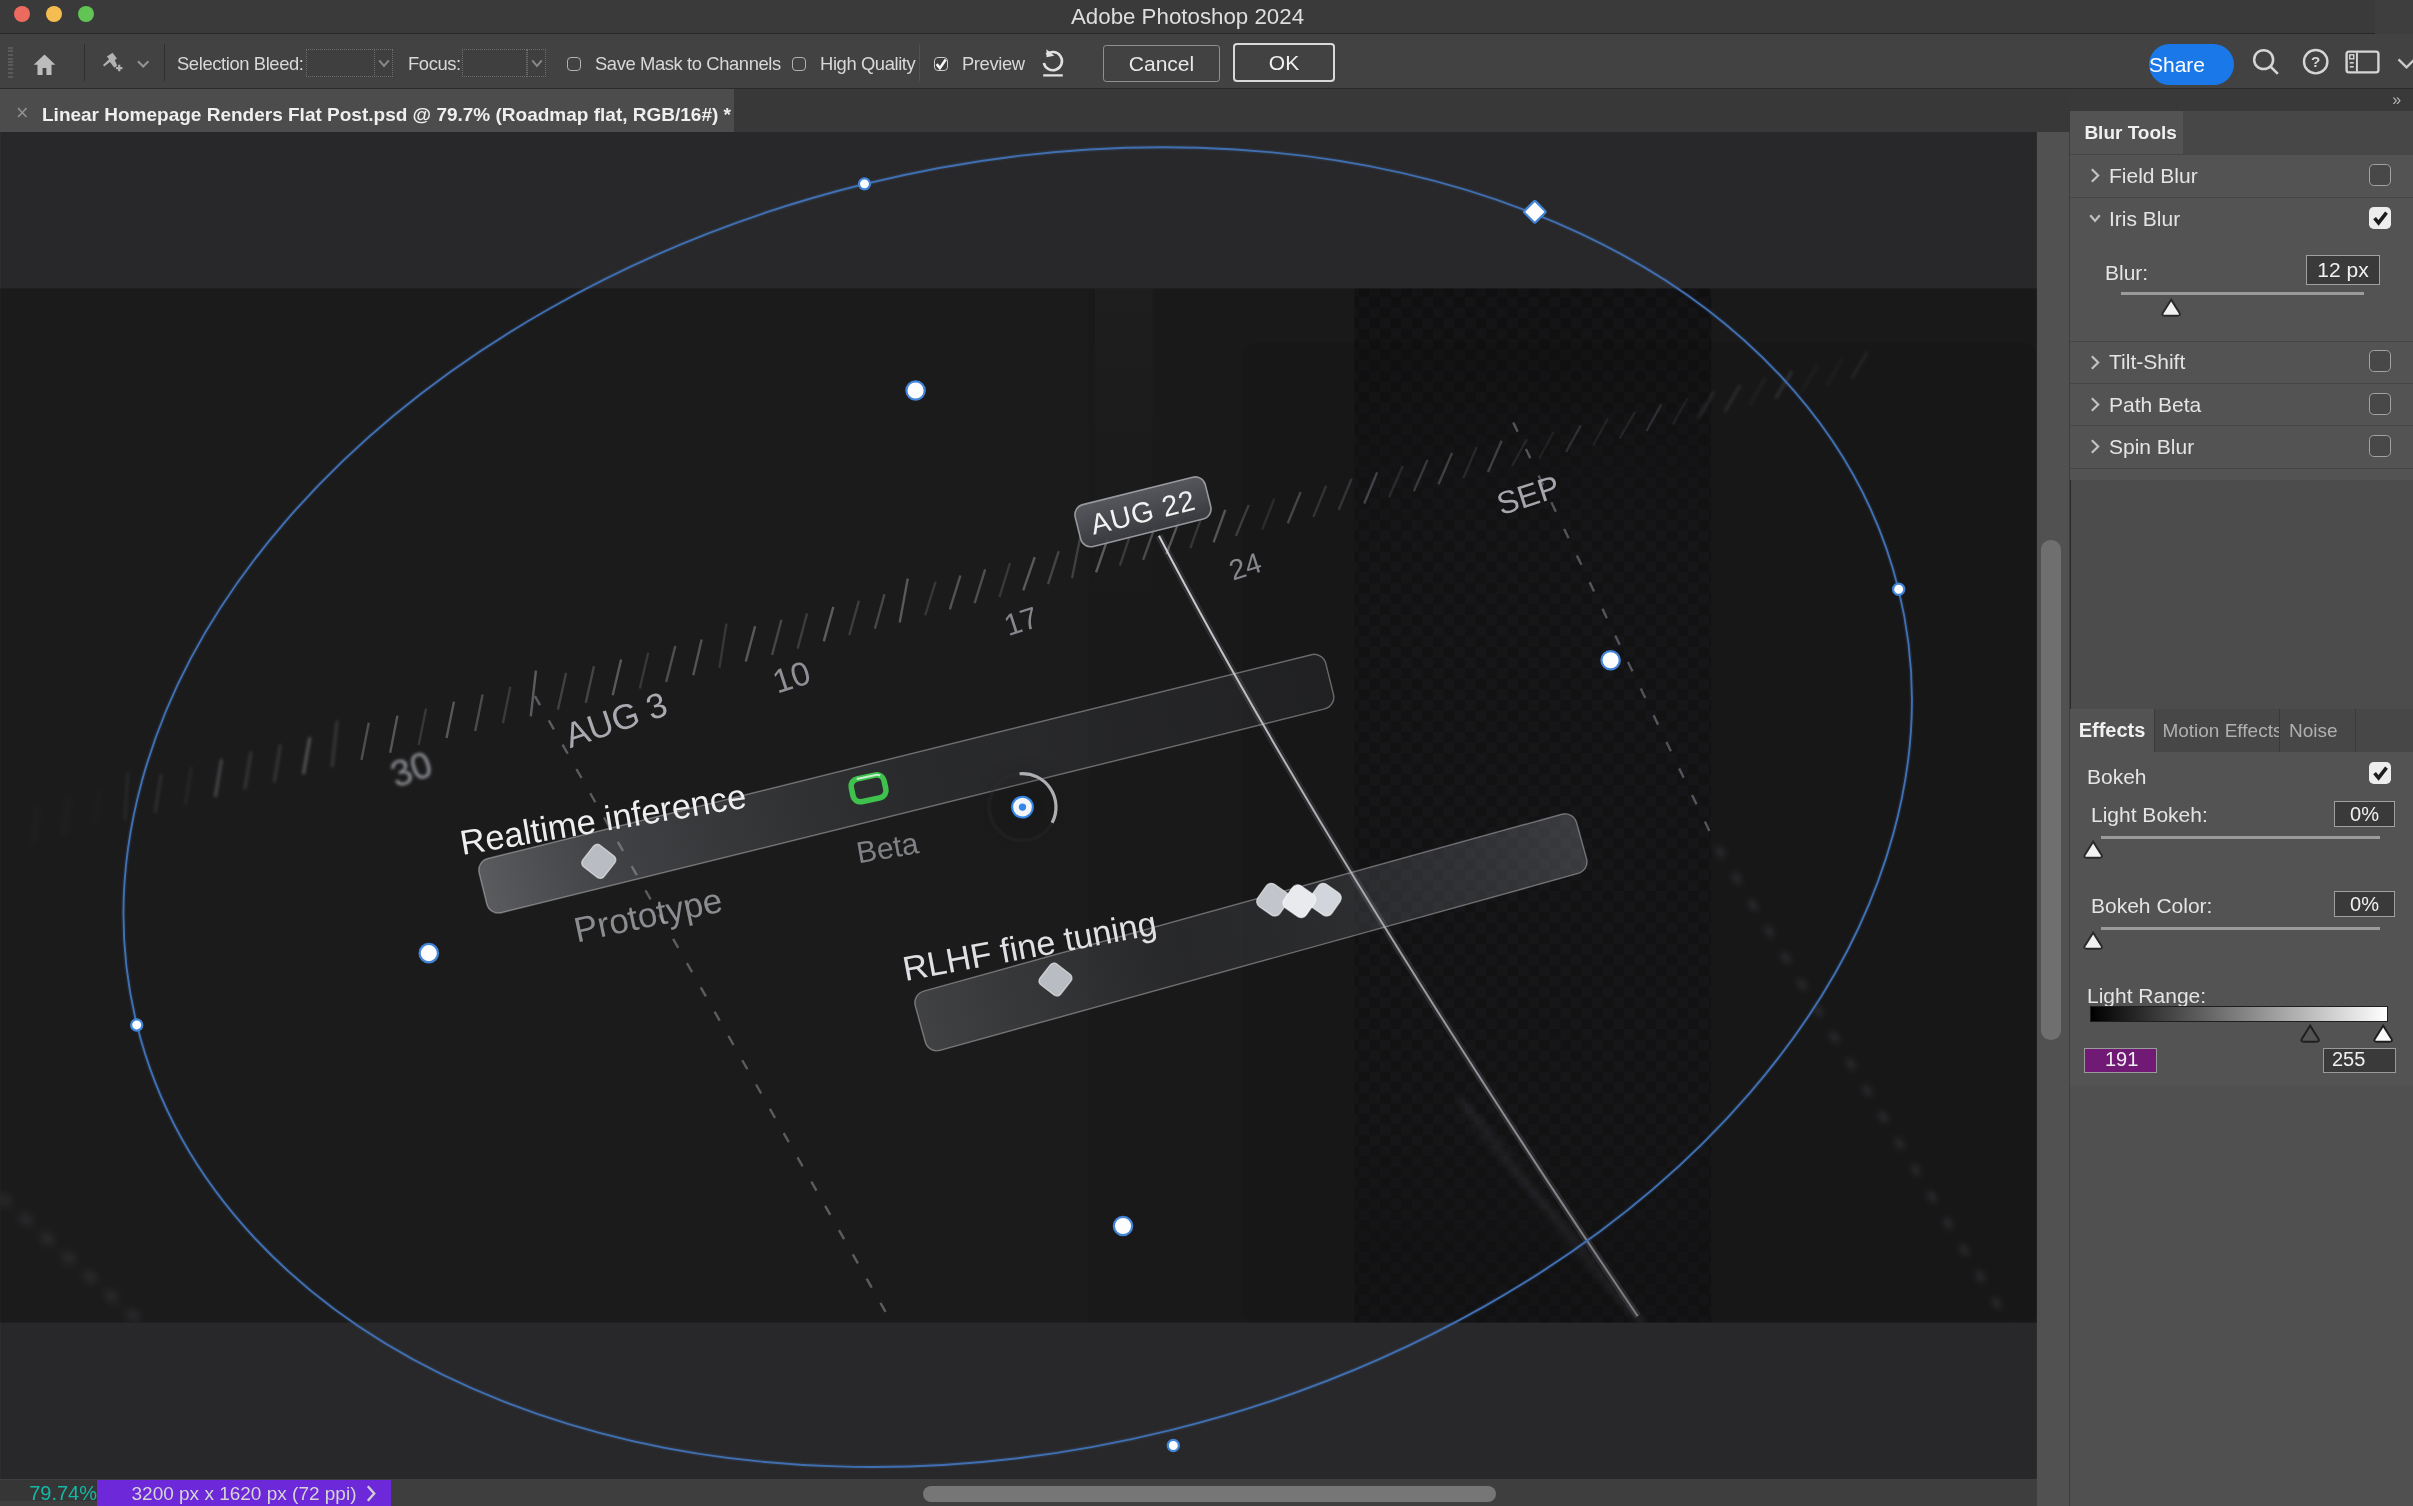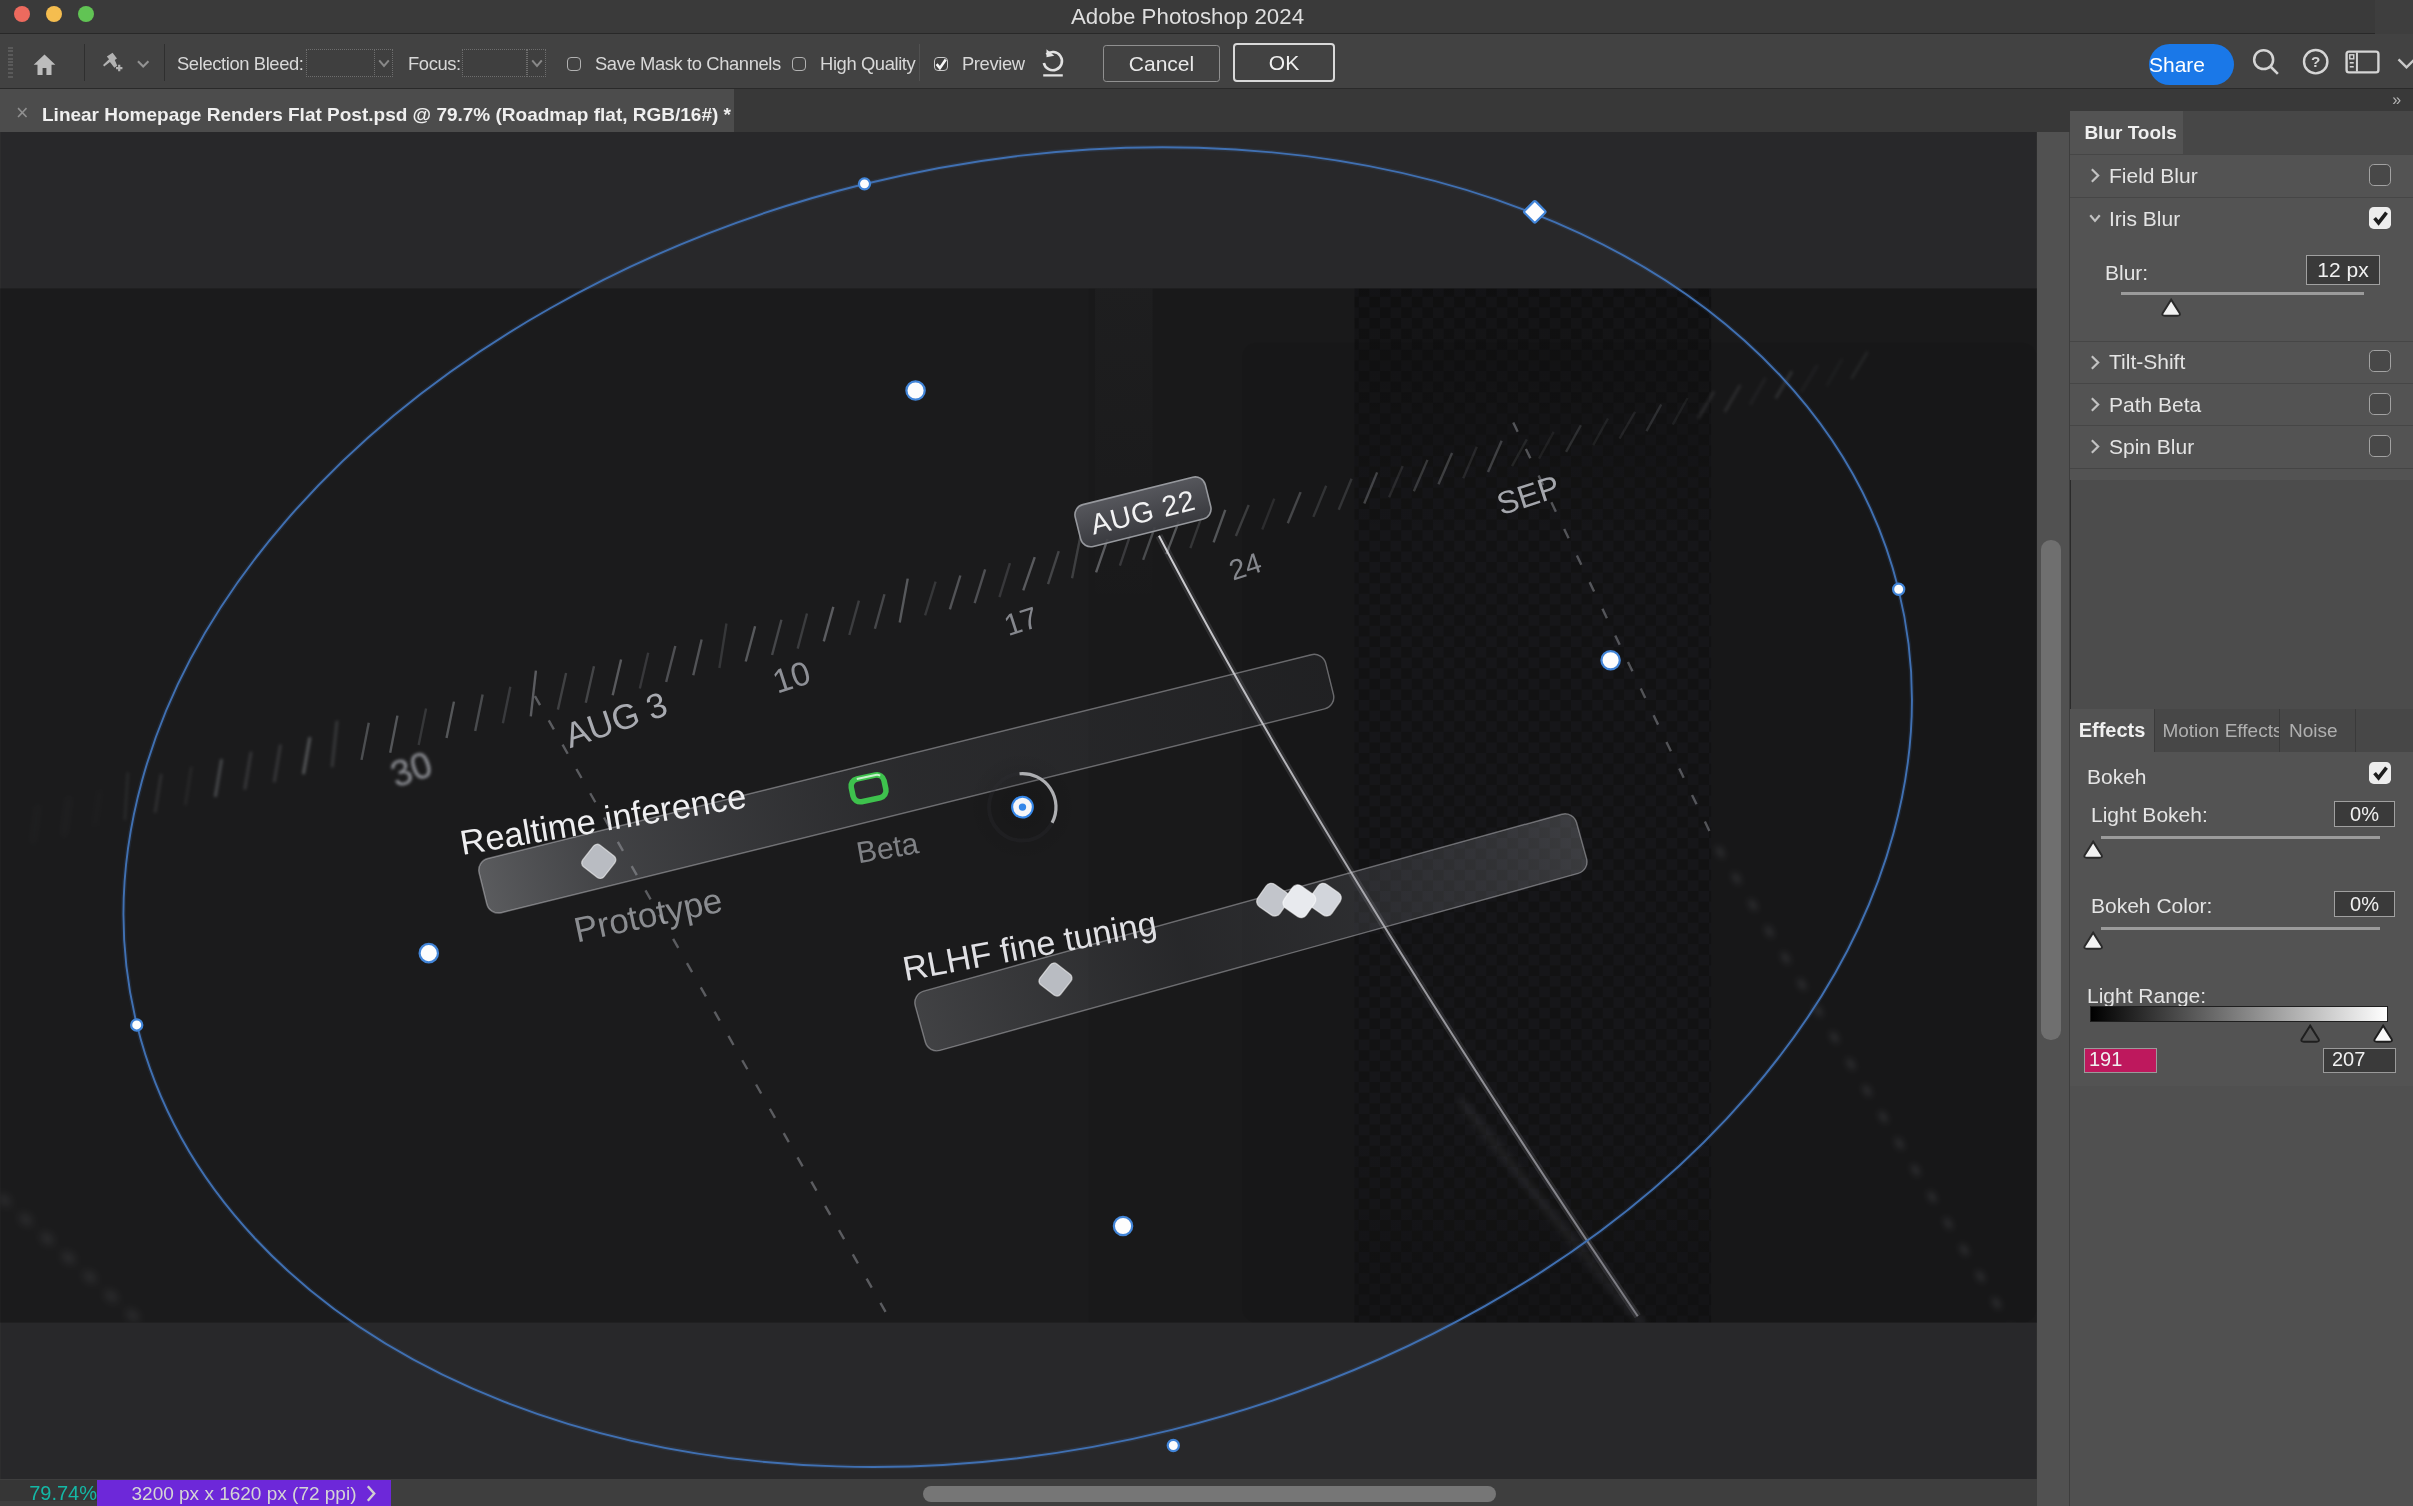--- a/index.html
+++ b/index.html
@@ -360,15 +360,15 @@
     <path d="M16 2 L28 21 Q30 25 25 25 L7 25 Q2 25 4 21 Z" fill="#f2f2f2" stroke="#2a2a2a" stroke-width="2.8"></path>
   </svg>
 <div class="abs" style="left:2087px;top:984px;font-size:21px;color:#e4e4e4">Light Range:</div>
 <div class="abs" style="left:2090px;top:1006px;width:298px;height:16px;background:linear-gradient(to right,#000,#fff);border:0.8px solid #1f1f1f"></div>
 <svg width="22.3" height="20" viewBox="0 0 32 28" style="position:absolute;left:2299px;top:1024px">
     <path d="M16 2 L28 21 Q30 25 25 25 L7 25 Q2 25 4 21 Z" fill="#535353" stroke="#1f1f1f" stroke-width="2.8"></path>
   </svg>
 <svg width="22.3" height="20" viewBox="0 0 32 28" style="position:absolute;left:2372px;top:1024px">
     <path d="M16 2 L28 21 Q30 25 25 25 L7 25 Q2 25 4 21 Z" fill="#fafafa" stroke="#1f1f1f" stroke-width="2.8"></path>
   </svg>
-<div class="abs" style="left:2084px;top:1048px;width:73px;height:25px;background:#be185d;border:1.6px solid #9a9a9a;line-height:21.5px;font-size:20px;color:#f0f0f0;padding-left:4px">191</div>
-<div class="abs" style="left:2323px;top:1048px;width:73px;height:25px;background:#3a3a3a;border:1.6px solid #9a9a9a;line-height:21.5px;font-size:20px;color:#f0f0f0;padding-left:8px">207</div>
+<div class="abs" style="left:2084px;top:1048px;width:73px;height:25px;background:#701a75;border:1.6px solid #9a9a9a;line-height:21.5px;font-size:20px;color:#f0f0f0;padding-left:20px">191</div>
+<div class="abs" style="left:2323px;top:1048px;width:73px;height:25px;background:#3a3a3a;border:1.6px solid #9a9a9a;line-height:21.5px;font-size:20px;color:#f0f0f0;padding-left:8px">255</div>
 <div class="abs" style="left:2070px;top:1086px;width:344px;height:421px;background:#505050"></div>
 
 </body></html>

